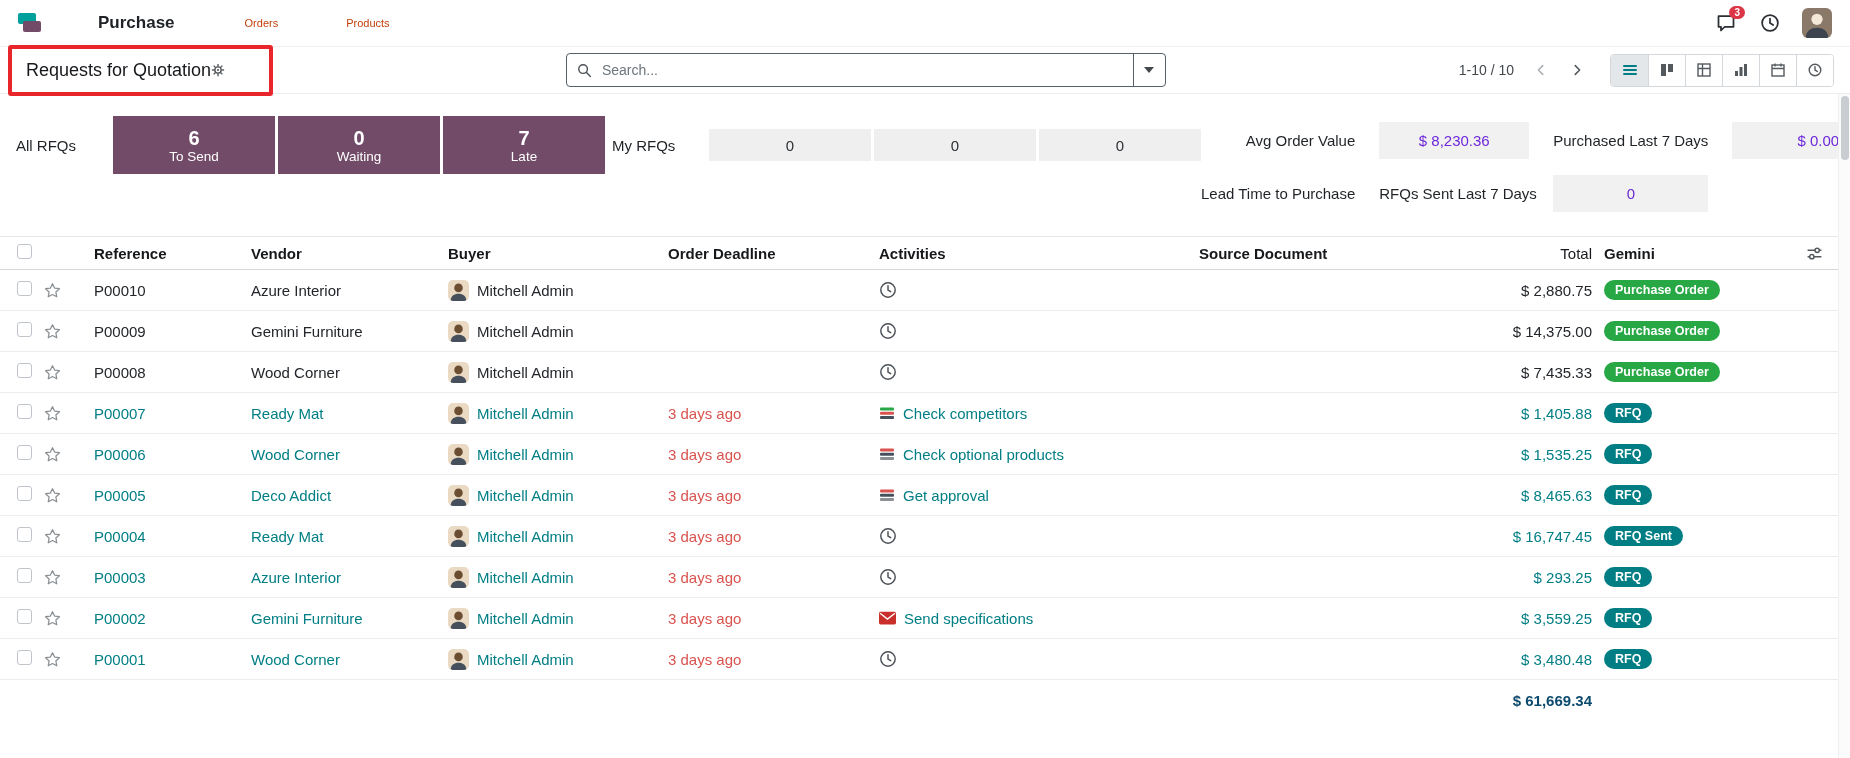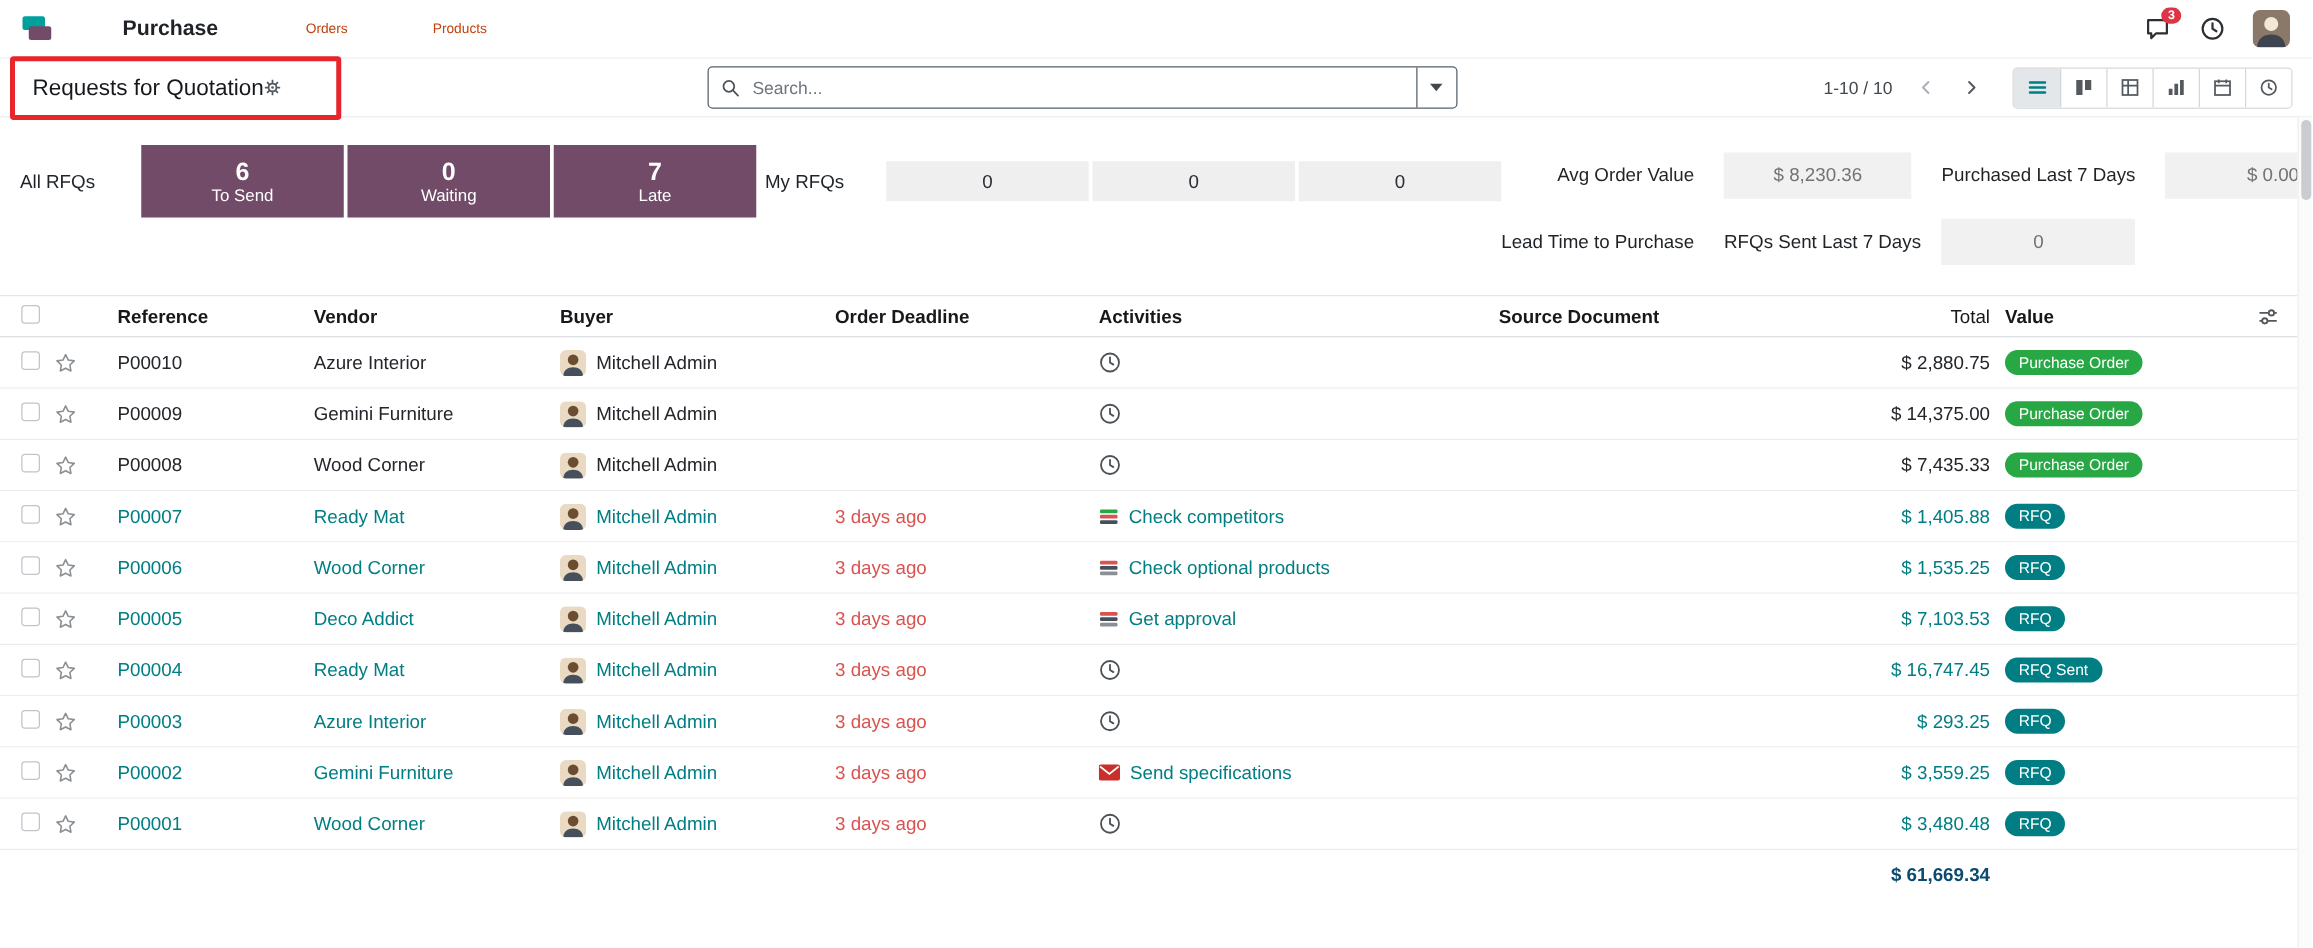--- a/index.html
+++ b/index.html
@@ -43,21 +43,21 @@
   .dash-left { display:flex; gap:7px; }
   .dash-row { display:flex; align-items:center; gap:3px; }
   .dash-label { width:94px; font-size:15px; color:#1f2327; }
   .stat-box { width:162px; display:flex; flex-direction:column; align-items:center; justify-content:center; cursor:pointer; }
   .stat-box.purple { height:58px; background:#714b67; color:#fff; }
   .stat-box.purple .num { font-size:20px; font-weight:700; line-height:22px; }
   .stat-box.purple .cap { font-size:13.5px; }
   .stat-box.gray { height:32px; background:#efefef; color:#2b2f33; font-size:15px; }
   .kpi-grid { display:grid; grid-template-columns:auto 150px auto 172px; column-gap:24px; row-gap:16px; align-items:center; margin-top:6px; }
   .kpi-label { font-size:15px; color:#1f2327; text-align:right; white-space:nowrap; }
-  .kpi-value { height:37px; background:#f1f1f1; display:flex; align-items:center; justify-content:center; font-size:15px; color:#737373; }
+  .kpi-value { height:37px; background:#f1f1f1; display:flex; align-items:center; justify-content:center; font-size:15px; color:#6d28d9; }
 
   
   .grid-cols { display:grid; grid-template-columns:44px 32px 160px 196px 220px 210px 320px 240px 178px 192px 44px; align-items:center; }
   .thead { height:34px; border-top:1px solid #e4e7ea; border-bottom:1px solid #d4d8dc; font-weight:700; font-size:15px; color:#16181b; }
   .trow { height:41px; border-bottom:1px solid #ececec; font-size:15px; background:#fff; }
   .tfoot { height:40px; font-size:15px; }
   .c-check { padding-left:17px; }
   .c-ref { padding-left:18px; font-weight:500; }
   .thead .c-ref { font-weight:700; }
   .c-vendor { padding-left:15px; }
@@ -65,21 +65,21 @@
   .c-deadline { padding-left:16px; }
   .c-activity { padding-left:17px; display:flex; align-items:center; gap:8px; }
   .c-source { padding-left:17px; }
   .c-total { text-align:right; padding-right:8px; font-weight:500; }
   .c-status { padding-left:4px; }
   .c-gear { display:flex; justify-content:center; }
   .cb { width:15px; height:15px; border:1px solid #bfc5cb; border-radius:3px; background:#fff; display:inline-block; cursor:pointer; }
   .deadline { color:#d9534f; }
   .activity-label { color:#017e84; cursor:pointer; }
   .trow.accent .c-ref, .trow.accent .c-vendor, .trow.accent .buyer-name, .trow.accent .c-total { color:#017e84; }
-  .badge { display:inline-block; padding:3px 11px; border-radius:11px; font-size:12.5px; font-weight:400; color:#fff; white-space:nowrap; }
+  .badge { display:inline-block; padding:3px 11px; border-radius:11px; font-size:12.5px; font-weight:700; color:#fff; white-space:nowrap; }
   .badge.success { background:#28a745; }
   .badge.info { background:#017e84; }
   .mini-avatar { width:21px; height:21px; border-radius:5px; overflow:hidden; flex:0 0 auto; }
   .star-btn, .clockcell { display:flex; align-items:center; cursor:pointer; }
   .act-icon { display:flex; align-items:center; cursor:pointer; }
   .grand-total { font-weight:700; color:#0c4a6e; }
 
   
   .scrollbar { position:absolute; top:94px; right:0; bottom:0; width:12px; background:#fbfbfb; border-left:1px solid #f0f0f0; }
   .scroll-thumb { position:absolute; top:2px; left:2px; width:8px; height:64px; background:#c9cdd2; border-radius:4px; }
@@ -245,21 +245,21 @@
     <div class="grid-cols thead">
       <div class="c-check"><span class="cb"></span></div>
       <div></div>
       <div class="c-ref">Reference</div>
       <div class="c-vendor">Vendor</div>
       <div class="c-buyer">Buyer</div>
       <div class="c-deadline">Order Deadline</div>
       <div class="c-activity">Activities</div>
       <div class="c-source">Source Document</div>
       <div class="c-total">Total</div>
-      <div class="c-status">Value</div>
+      <div class="c-status">Gemini</div>
       <div class="c-gear">
         <svg width="17" height="17" viewBox="0 0 16 16">
             <path d="M1.5 5h13M1.5 11h13" stroke="#54595e" stroke-width="1.4"></path>
             <circle cx="10.5" cy="5" r="2" fill="#fff" stroke="#54595e" stroke-width="1.4"></circle>
             <circle cx="5.5" cy="11" r="2" fill="#fff" stroke="#54595e" stroke-width="1.4"></circle>
           </svg>
       </div>
     </div>
 
     <div>
@@ -468,21 +468,21 @@
         <svg width="16" height="16" viewBox="0 0 16 16">
                 <rect x="1" y="2.5" width="14" height="3" rx="1" fill="#d9534f"></rect>
                 <rect x="1" y="6.8" width="14" height="3" rx="1" fill="#46505c"></rect>
                 <rect x="1" y="11.1" width="14" height="3" rx="1" fill="#8b9095"></rect>
               </svg>
       </span>
 
       <span class="activity-label">Get approval</span>
     </div>
     <div class="c-source"></div>
-    <div class="c-total">$ 7,103.53</div>
+    <div class="c-total">$ 8,465.63</div>
     <div class="c-status"><span class="badge info">RFQ</span></div>
     <div></div>
   </div>
         <div class="grid-cols trow accent">
     <div class="c-check"><span class="cb"></span></div>
     <div class="star-btn">
       <svg width="17" height="17" viewBox="0 0 16 16">
               <path d="M8 1.6l2 4.1 4.5.6-3.3 3.1.8 4.5L8 11.8 4 13.9l.8-4.5-3.3-3.1 4.5-.6z" fill="none" stroke="#8b9095" stroke-width="1.2" stroke-linejoin="round"></path>
             </svg>
     </div>

